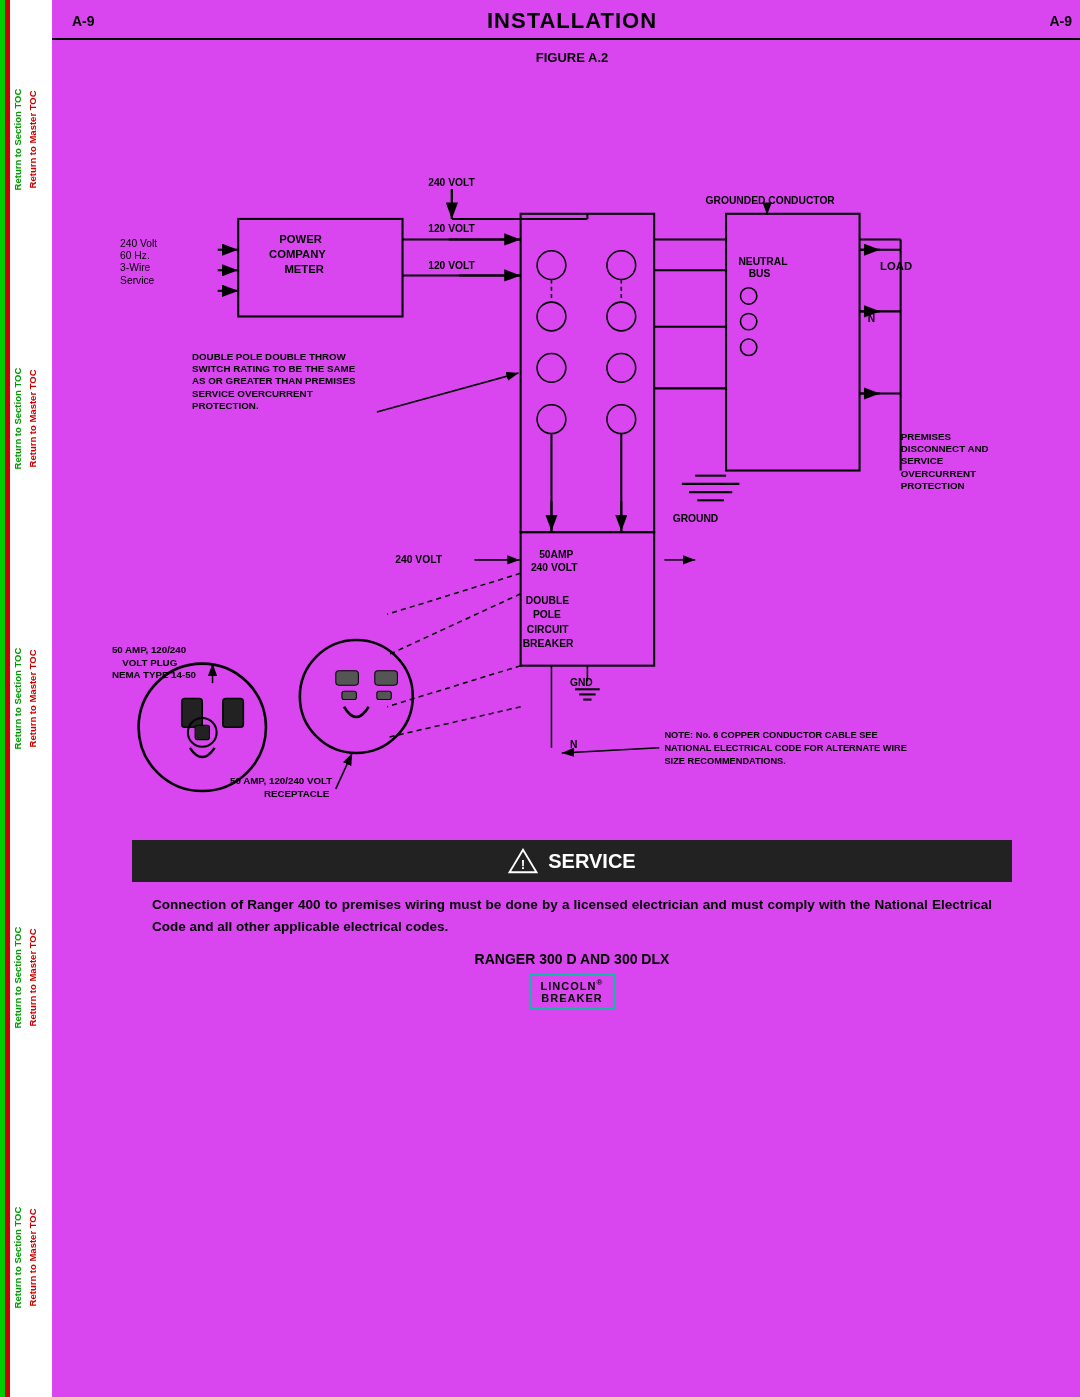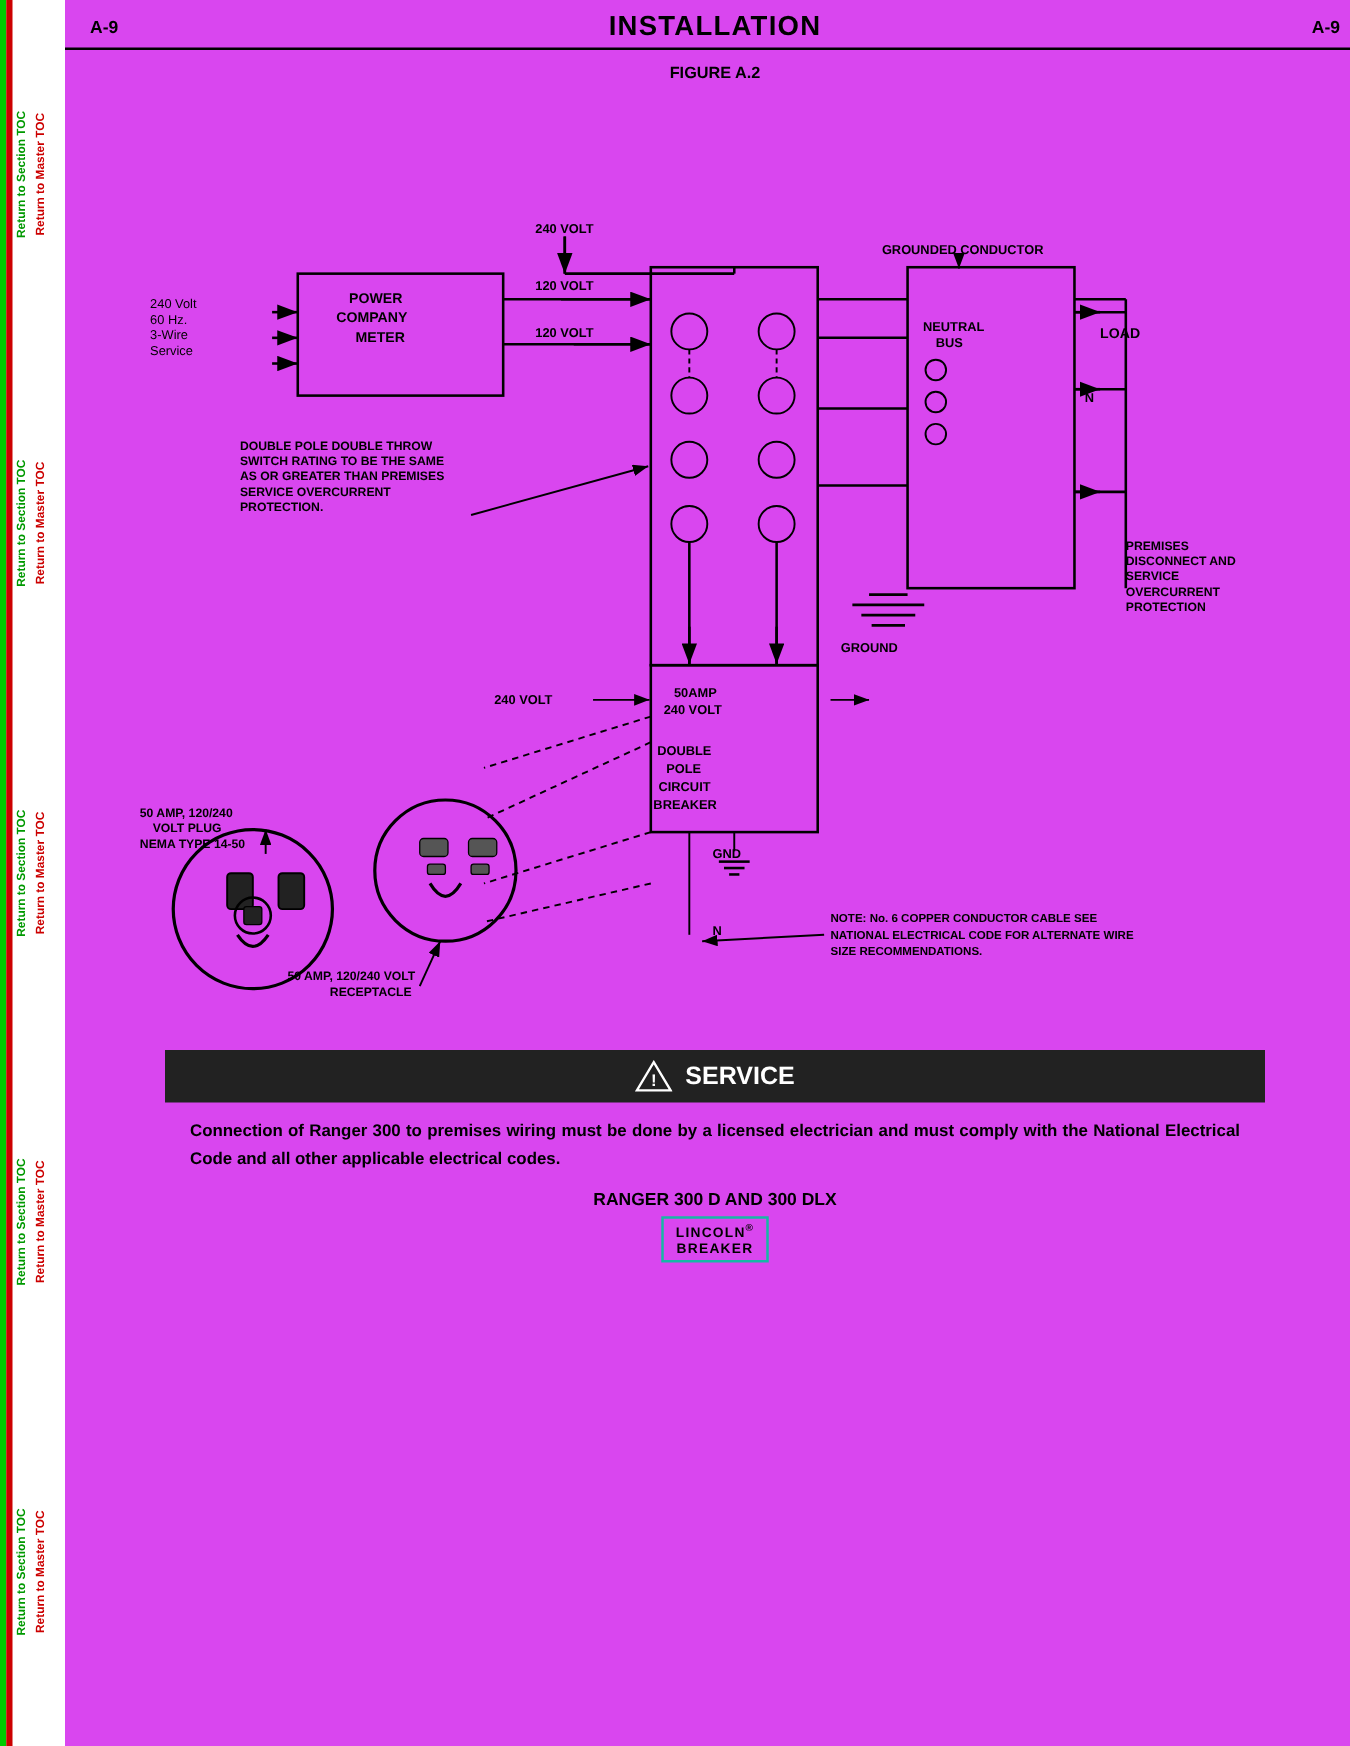--- a/index.html
+++ b/index.html
@@ -418,21 +418,21 @@
 
   <div class="warning-section">
     <div class="warning-header">
       <svg class="warning-triangle" viewBox="0 0 40 34" xmlns="http://www.w3.org/2000/svg">
         <polygon points="20,2 38,32 2,32" fill="none" stroke="#fff" stroke-width="2.5"></polygon>
         <text x="20" y="27" font-size="18" fill="#fff" text-anchor="middle" font-weight="bold">!</text>
       </svg>
       <span>SERVICE</span>
     </div>
     <div class="warning-text">
-      <strong>Connection of Ranger 300 to premises wiring must be done by a licensed electrician and must comply with the National Electrical Code and all other applicable electrical codes.</strong>
+      <strong>Connection of Ranger 400 to premises wiring must be done by a licensed electrician and must comply with the National Electrical Code and all other applicable electrical codes.</strong>
     </div>
   </div>
 
   <div class="page-footer">
     <div class="footer-model">RANGER 300 D AND 300 DLX</div>
     <div class="lincoln-logo">
       <span>LINCOLN</span><span style="font-size:8px;vertical-align:super;">®</span><br>
       <span>BREAKER</span>
     </div>
   </div>

